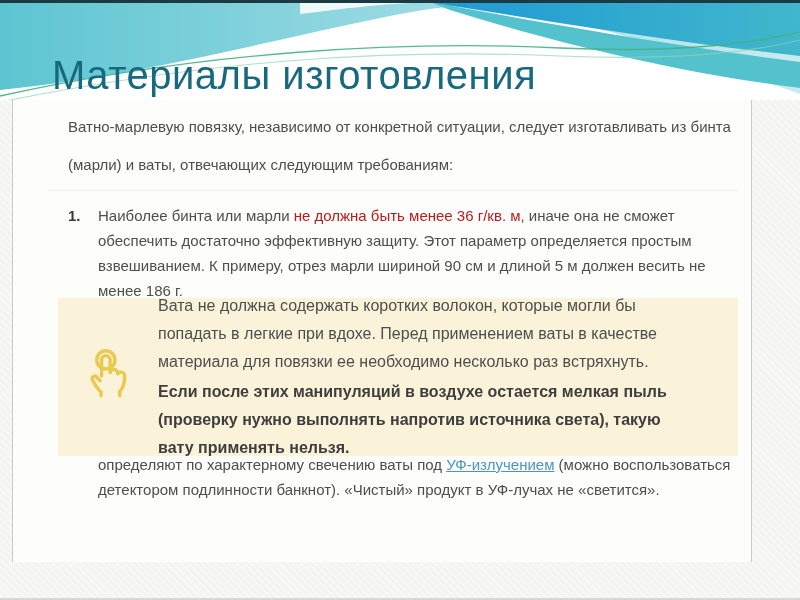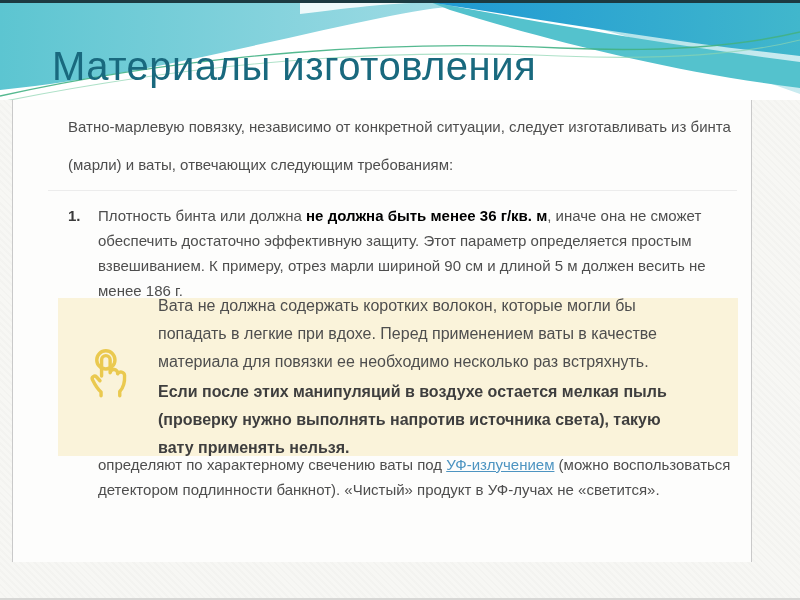--- a/index.html
+++ b/index.html
@@ -12,21 +12,21 @@
     position:relative;
     border-bottom:2px solid #d7d7d5;
   }
 
   
   .header {
     position:absolute; left:0; top:0; width:800px; height:100px;
   }
   .header svg { display:block; }
   .slide-title {
-    position:absolute; left:52px; top:44px;
+    position:absolute; left:52px; top:53px;
     font-size:40px; font-weight:400; letter-spacing:0.5px;
     color:#19697e; white-space:nowrap;
   }
 
   
   .shot {
     position:absolute; left:12px; top:100px; width:740px; height:462px;
     background:#fdfdfc;
     border-left:1px solid #c9c9c9;
     border-right:1px solid #c9c9c9;
@@ -34,21 +34,21 @@
     color:#4e4e4e;
     font-size:15px;
   }
   .intro { line-height:38px; max-width:676px; }
   .divider { border:none; border-top:1px solid #ececec; margin:6px 0 0 -20px; }
 
   .nlist { margin-top:10px; }
   .nitem { display:flex; margin-top:12px; line-height:25px; }
   .nitem .num { width:30px; flex:0 0 30px; font-weight:700; color:#3a3a3a; }
   .nitem .txt { flex:1; max-width:646px; }
-  .bold, .nitem .txt .b { font-weight:700; color:#000000; }
+  .bold, .nitem .txt .b { font-weight:400; color:#b91c1c; }
   a.link { color:#4d94c1; text-decoration:underline; cursor:pointer; }
 
   
   .callout {
     position:absolute; left:58px; top:298px; width:680px; height:158px;
     background:#faf3da;
     display:flex; align-items:center;
   }
   .callout .icon-wrap { flex:0 0 100px; display:flex; justify-content:center; }
   .callout .texts { flex:1; padding-right:50px; color:#4e4e4e; }
@@ -88,21 +88,21 @@
   <h1 class="slide-title">Материалы изготовления</h1>
 </div>
 
 <div class="shot">
   <p class="intro">Ватно-марлевую повязку, независимо от конкретной ситуации, следует изготавливать из бинта (марли) и ваты, отвечающих следующим требованиям:</p>
   <hr class="divider">
 
   <div class="nlist">
     <div class="nitem">
       <span class="num">1.</span>
-      <span class="txt"><span>Плотность бинта или должна </span><span class="b">не должна быть менее 36 г/кв. м</span><span>, иначе она не сможет обеспечить достаточно эффективную защиту. Этот параметр определяется простым взвешиванием. К примеру, отрез марли шириной 90 см и длиной 5 м должен весить не менее 186 г.</span></span>
+      <span class="txt"><span>Наиболее бинта или марли </span><span class="b">не должна быть менее 36 г/кв. м</span><span>, иначе она не сможет обеспечить достаточно эффективную защиту. Этот параметр определяется простым взвешиванием. К примеру, отрез марли шириной 90 см и длиной 5 м должен весить не менее 186 г.</span></span>
     </div>
     <div class="nitem">
       <span class="num">2.</span>
       <span class="txt"><span>При покупке бинта уточните, какими нормативами руководствуется производитель при его изготовлении. Наиболее качественными считаются </span><span class="b">«гостовские» бинты</span><span>, к тому же их фактическая длина почти всегда соответствует заявленной.</span></span>
     </div>
     <div class="nitem">
       <span class="num">3.</span>
       <span class="txt"><span>Вата для повязки должна быть изготовлена </span><span class="b">из натурального хлопка без примесей синтетики</span><span>, для отбеливания которого не применялся хлор или другая химия. Ее наличие определяют по характерному свечению ваты под </span><a class="link">УФ-излучением</a><span> (можно воспользоваться детектором подлинности банкнот). «Чистый» продукт в УФ-лучах не «светится».</span></span>
     </div>
   </div>

